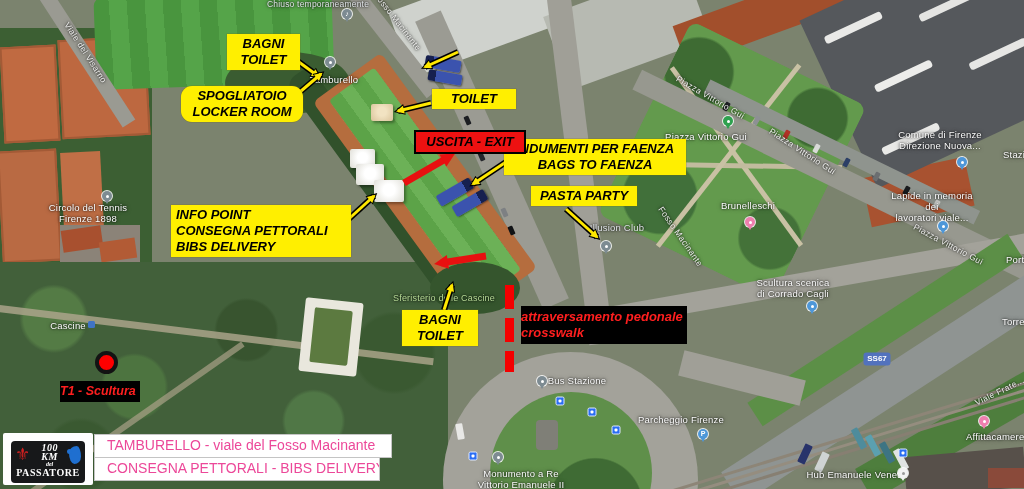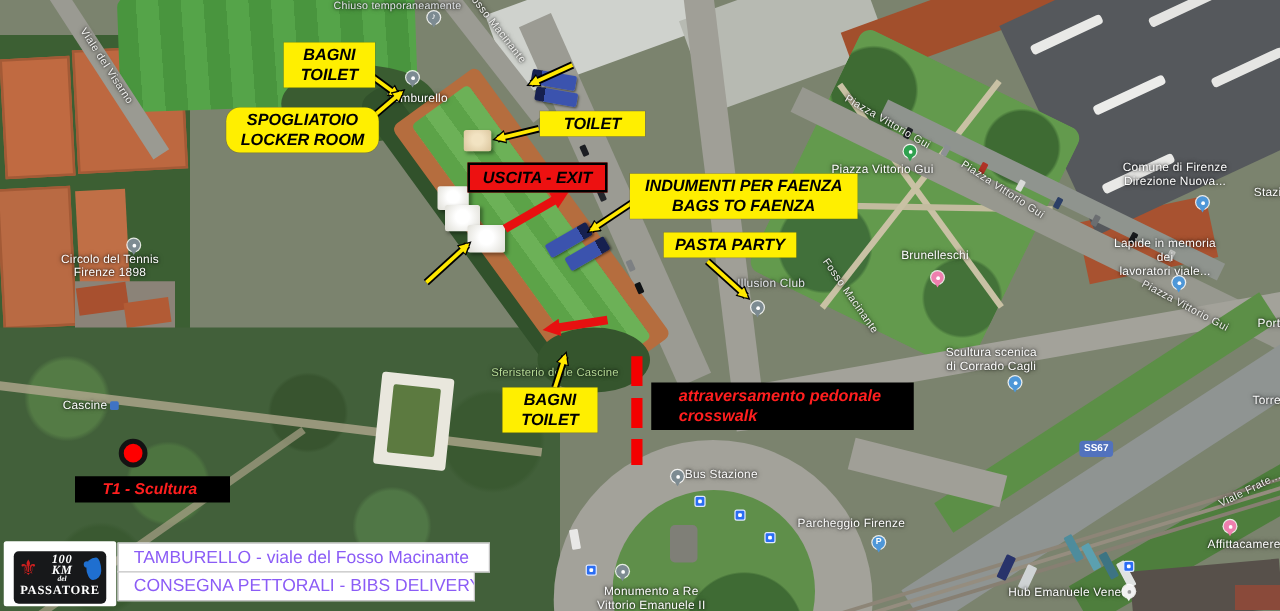--- a/index.html
+++ b/index.html
@@ -40,28 +40,28 @@
   .truck{position:absolute;z-index:4;border-radius:2px;box-shadow:1px 1px 2px rgba(0,0,0,.5);}
   .tent{position:absolute;z-index:4;border-radius:2px;background:radial-gradient(circle at 50% 45%,#ffffff 0 30%,#dddcd4 100%);
        box-shadow:2px 2px 3px rgba(0,0,0,.35);}
   .tent.beige{background:radial-gradient(circle at 50% 45%,#f2e3c2 0 30%,#d9c39a 100%);}
   
   .ylabel,.rlabel,.blabel{position:absolute;z-index:7;white-space:pre-line;
        font:italic 700 13px/1.22 "Liberation Sans",sans-serif;}
   .ylabel{background:#FFEF00;color:#000;padding:2px 5px;text-align:center;box-shadow:0 0 0 .5px rgba(120,110,0,.4);}
   .ylabel.left{text-align:left;}
   .rlabel{background:#ED1111;color:#000;border:2px solid #000;padding:2px 4px;text-align:center;}
-  .blabel{background:#000;color:#FF1F1F;padding:3px 22px;text-align:left;}
+  .blabel{background:#000;color:#FF1F1F;padding:3px 0;text-align:left;}
   .arrows{position:absolute;left:0;top:0;z-index:6;pointer-events:none;}
   .dashline{position:absolute;z-index:6;width:9px;height:87px;
        background:repeating-linear-gradient(180deg,#f40000 0 24px,transparent 24px 33px);}
   .reddot{position:absolute;z-index:6;width:15px;height:15px;border-radius:50%;background:#ff0000;border:4px solid #131313;}
   
   .legend{position:absolute;z-index:9;}
-  .legend-row{position:absolute;background:#fff;border:1px solid #c4c4c4;color:#8b5cf6;
+  .legend-row{position:absolute;background:#fff;border:1px solid #c4c4c4;color:#ec4899;
        font:400 14px/21px "Liberation Sans",sans-serif;padding:0 0 0 12px;white-space:nowrap;overflow:hidden;}
   .logo-white{position:absolute;background:#fff;border-radius:2px;}
   .logo-black{position:absolute;background:#17181a;border-radius:4px;color:#fff;overflow:hidden;}
   .logo-top{display:flex;align-items:center;justify-content:space-between;padding:2px 4px 0 4px;}
   .fleur{color:#d02020;font-size:17px;line-height:18px;}
   .lion{width:12px;height:18px;background:#1f6fd0;border-radius:65% 35% 55% 45%/40% 60% 40% 60%;position:relative;}
   .lion::after{content:'';position:absolute;left:-2px;top:3px;width:5px;height:5px;background:#1f6fd0;border-radius:50%;}
   .logo-num{text-align:center;font:italic 700 10px/9px "Liberation Serif",serif;letter-spacing:.5px;}
   .logo-del{text-align:center;font:italic 700 6px/6px "Liberation Serif",serif;}
   .logo-name{text-align:center;font:700 10px/12px "Liberation Serif",serif;letter-spacing:.6px;}
@@ -297,24 +297,27 @@
   </svg>
 
   <div class="ylabel" style="left:227px;top:34px;width:63px;">BAGNI
 TOILET</div>
   <div class="ylabel" style="left:181px;top:86px;width:112px;border-radius:11px;">SPOGLIATOIO
 LOCKER ROOM</div>
   <div class="ylabel" style="left:432px;top:89px;width:74px;">TOILET</div>
   <div class="ylabel" style="left:504px;top:139px;width:172px;">INDUMENTI PER FAENZA
 BAGS TO FAENZA</div>
   <div class="ylabel" style="left:531px;top:186px;width:96px;">PASTA PARTY</div>
+  <div class="ylabel left" style="left:171px;top:205px;width:170px;">INFO POINT
+CONSEGNA PETTORALI
+BIBS DELIVERY</div>
   <div class="ylabel" style="left:402px;top:310px;width:66px;">BAGNI
 TOILET</div>
 
-  <div class="rlabel" style="left:374px;top:130px;width:100px;">USCITA - EXIT</div>
+  <div class="rlabel" style="left:414px;top:130px;width:100px;">USCITA - EXIT</div>
 
   <div class="blabel" style="left:521px;top:306px;width:166px;">attraversamento pedonale
 crosswalk</div>
   <div class="blabel" style="left:60px;top:381px;width:80px;font-size:12.5px;">T1 - Scultura</div>
 
   <div class="dashline" style="left:505px;top:285px;"></div>
   <div class="reddot" style="left:95px;top:351px;"></div>
 
   <div class="legend">
     <div class="logo-white" style="left:3px;top:433px;width:90px;height:52px;"></div>

